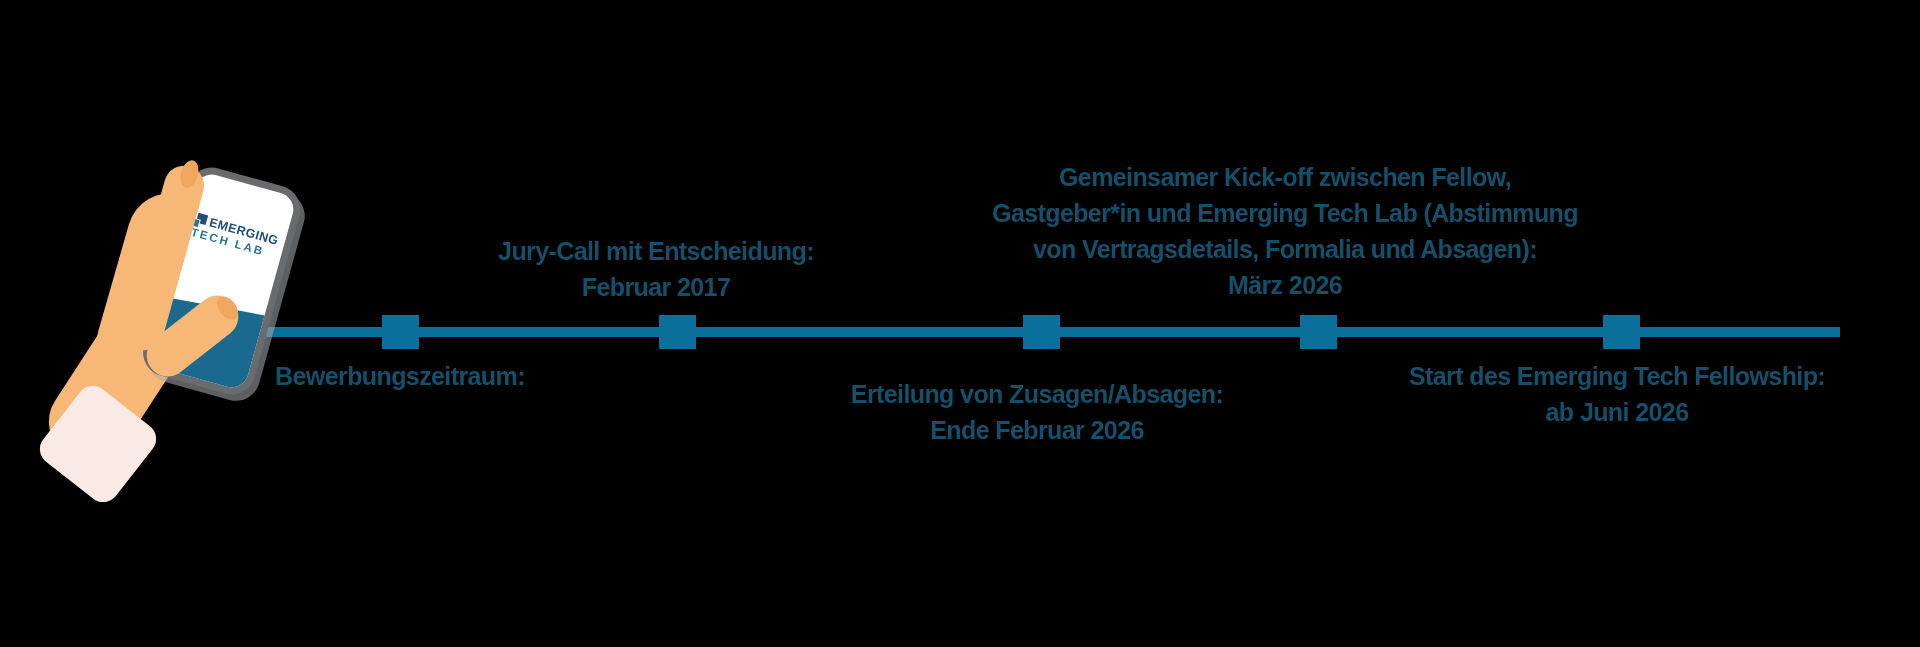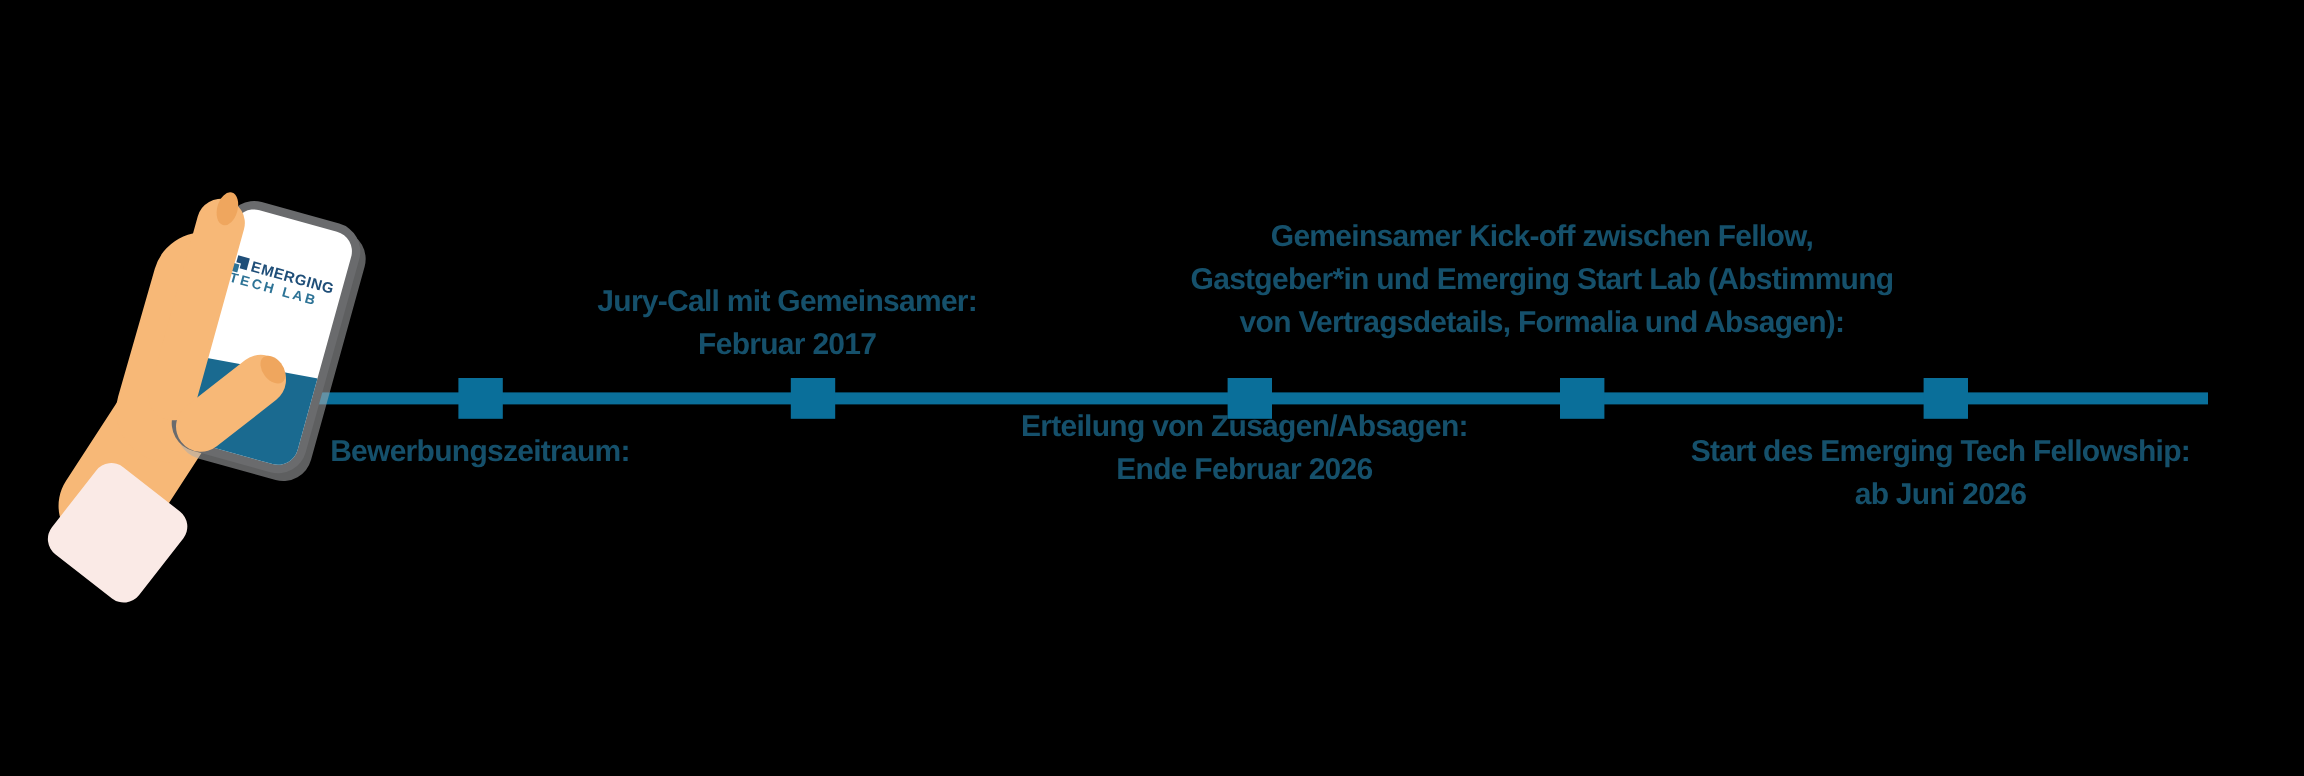--- a/index.html
+++ b/index.html
@@ -73,31 +73,32 @@
       <div class="tl-marker" style="left: 658.5px; top: 315px;"></div>
       <div class="tl-marker" style="left: 1022.5px; top: 315px;"></div>
       <div class="tl-marker" style="left: 1299.5px; top: 315px;"></div>
       <div class="tl-marker" style="left: 1602.5px; top: 315px;"></div>
     </div>
   <div id="milestones">
       <div class="milestone" style="left: 400px; top: 358px;">
         <div class="ms-line">Bewerbungszeitraum:</div>
       </div>
       <div class="milestone" style="left: 656px; top: 233px;">
-        <div class="ms-line">Jury-Call mit Gemeinsamer:</div>
+        <div class="ms-line">Jury-Call mit Entscheidung:</div>
         <div class="ms-line">Februar 2017</div>
       </div>
-      <div class="milestone" style="left: 1037px; top: 337px;">
+      <div class="milestone" style="left: 1037px; top: 376px;">
         <div class="ms-line">Erteilung von Zusagen/Absagen:</div>
         <div class="ms-line">Ende Februar 2026</div>
       </div>
-      <div class="milestone" style="left: 1285px; top: 179px;">
+      <div class="milestone" style="left: 1285px; top: 159px;">
         <div class="ms-line">Gemeinsamer Kick-off zwischen Fellow,</div>
-        <div class="ms-line">Gastgeber*in und Emerging Start Lab (Abstimmung</div>
+        <div class="ms-line">Gastgeber*in und Emerging Tech Lab (Abstimmung</div>
         <div class="ms-line">von Vertragsdetails, Formalia und Absagen):</div>
+        <div class="ms-line">März 2026</div>
       </div>
       <div class="milestone" style="left: 1617px; top: 358px;">
         <div class="ms-line">Start des Emerging Tech Fellowship:</div>
         <div class="ms-line">ab Juni 2026</div>
       </div>
     </div>
 
   <div>
     <div class="arm"></div>
     <div class="cuff"></div>

